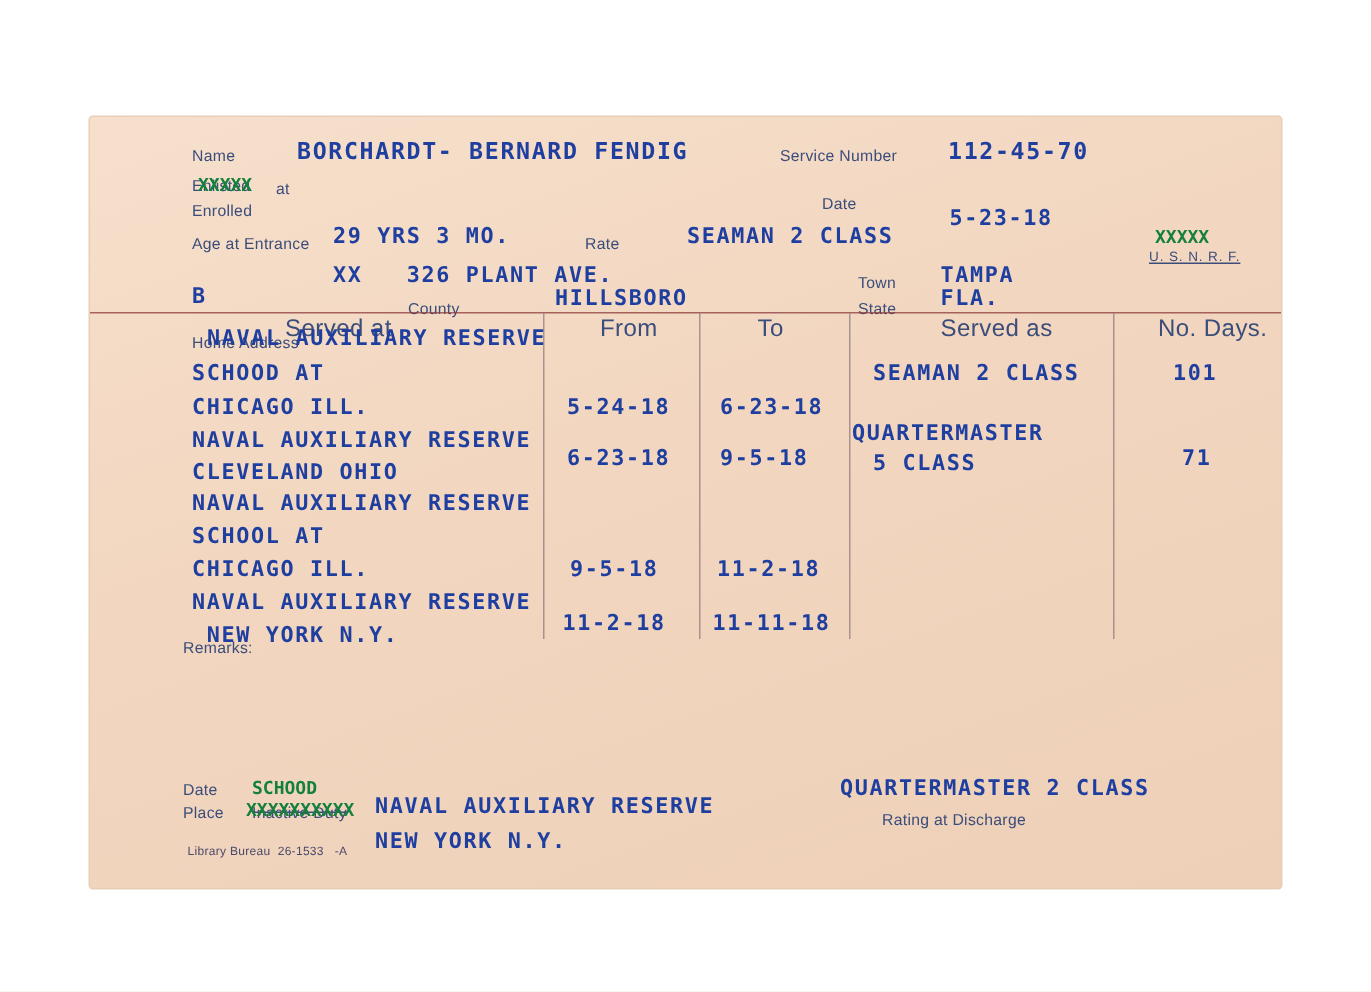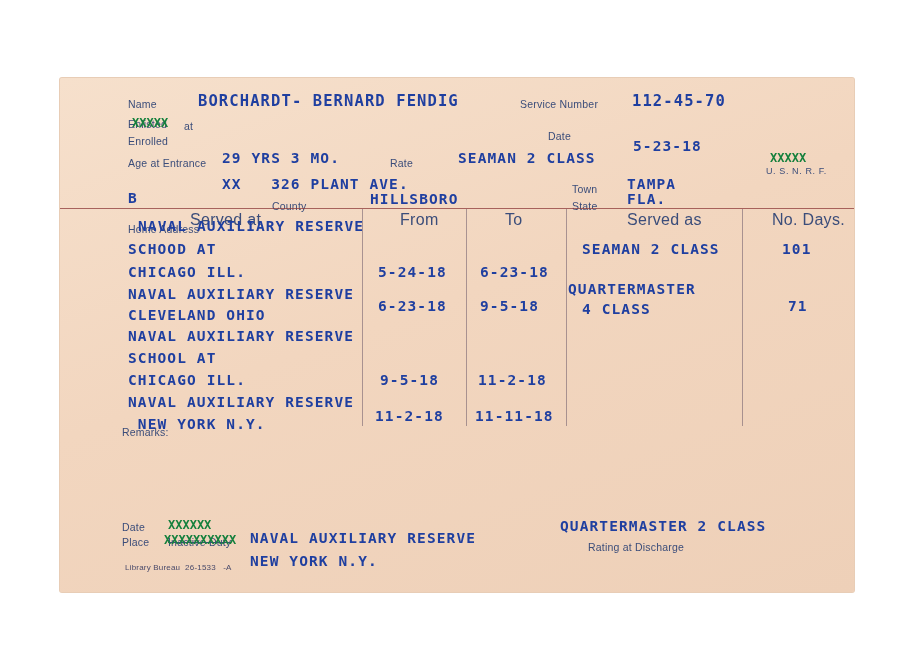--- a/index.html
+++ b/index.html
@@ -87,20 +87,21 @@
     font-family: "DejaVu Sans Mono", monospace;
     font-size: 12px;
     color: #15803d;
     letter-spacing: 0px;
     font-weight: 700;
   }
   .usnrf {
     font-size: 9px;
     color: #3b4d7a;
     letter-spacing: .6px;
+    text-decoration: underline;
   }
 </style>
 </head>
 <body>
 
 <div id="card">
   <div class="layer">
 
     <div class="ink lbl" style="left:68px; top:20px;">Name</div>
     <div class="ink tw big" style="left:110px; top:14px;margin-left:28px;">BORCHARDT- BERNARD FENDIG</div>
@@ -158,40 +159,40 @@
     <div class="ink tw" style="left:318px; top:186px;">5-24-18</div>
     <div class="ink tw" style="left:420px; top:186px;">6-23-18</div>
     <div class="ink tw" style="left:522px; top:163px;">SEAMAN 2 CLASS</div>
     <div class="ink tw" style="left:722px; top:163px;">101</div>
 
     <div class="ink tw" style="left:68px; top:208px;">NAVAL AUXILIARY RESERVE</div>
     <div class="ink tw" style="left:68px; top:229px;">CLEVELAND OHIO</div>
     <div class="ink tw" style="left:318px; top:220px;">6-23-18</div>
     <div class="ink tw" style="left:420px; top:220px;">9-5-18</div>
     <div class="ink tw" style="left:508px; top:203px;">QUARTERMASTER</div>
-    <div class="ink tw" style="left:522px; top:223px;">4 CLASS</div>
+    <div class="ink tw" style="left:522px; top:223px;">5 CLASS</div>
     <div class="ink tw" style="left:728px; top:220px;">71</div>
 
     <div class="ink tw" style="left:68px; top:250px;">NAVAL AUXILIARY RESERVE</div>
     <div class="ink tw" style="left:68px; top:272px;">SCHOOL AT</div>
     <div class="ink tw" style="left:68px; top:294px;">CHICAGO ILL.</div>
     <div class="ink tw" style="left:320px; top:294px;">9-5-18</div>
     <div class="ink tw" style="left:418px; top:294px;">11-2-18</div>
 
     <div class="ink tw" style="left:68px; top:316px;">NAVAL AUXILIARY RESERVE</div>
     <div class="ink tw" style="left:68px; top:338px;"> NEW YORK N.Y.</div>
     <div class="ink tw" style="left:315px; top:330px;">11-2-18</div>
     <div class="ink tw" style="left:415px; top:330px;">11-11-18</div>
 
     <div class="ink lbl" style="left:62px; top:348px;">Remarks:</div>
     <div class="ink tw small" style="left:140px; top:346px;"></div>
 
 
     <div class="ink lbl" style="left:62px; top:443px;">Date</div>
-    <div class="ink xmark" style="left:108px; top:440px;">XXXXXX</div>
+    <div class="ink xmark" style="left:108px; top:440px;">SCHOOD</div>
 
     <div class="ink lbl" style="left:62px; top:458px;">Place</div>
     <div class="ink lbl" style="left:108px; top:458px; text-decoration: line-through;">Inactive Duty</div>
     <div class="ink xmark" style="left:104px; top:455px;">XXXXXXXXXX</div>
 
     <div class="ink tw" style="left:190px; top:452px;">NAVAL AUXILIARY RESERVE</div>
     <div class="ink tw" style="left:190px; top:475px;">NEW YORK N.Y.</div>
 
     <div class="ink tw" style="left:500px; top:440px;">QUARTERMASTER 2 CLASS</div>
     <div class="ink lbl" style="left:528px; top:463px;">Rating at Discharge</div>

